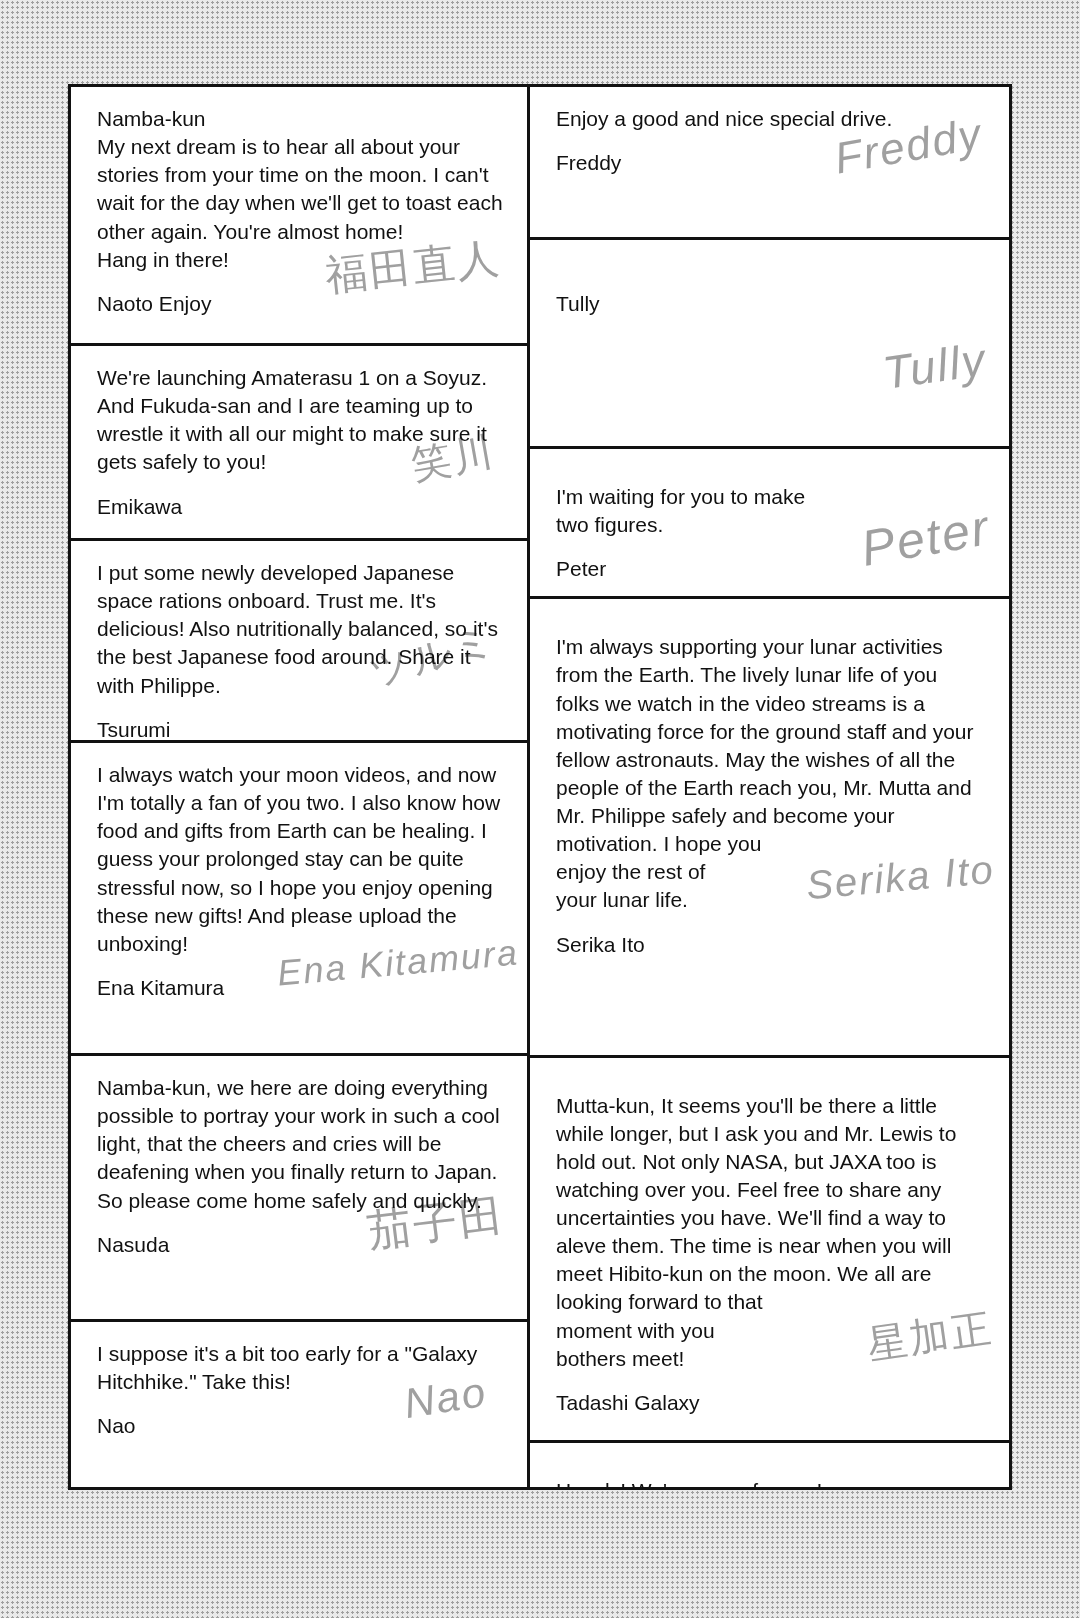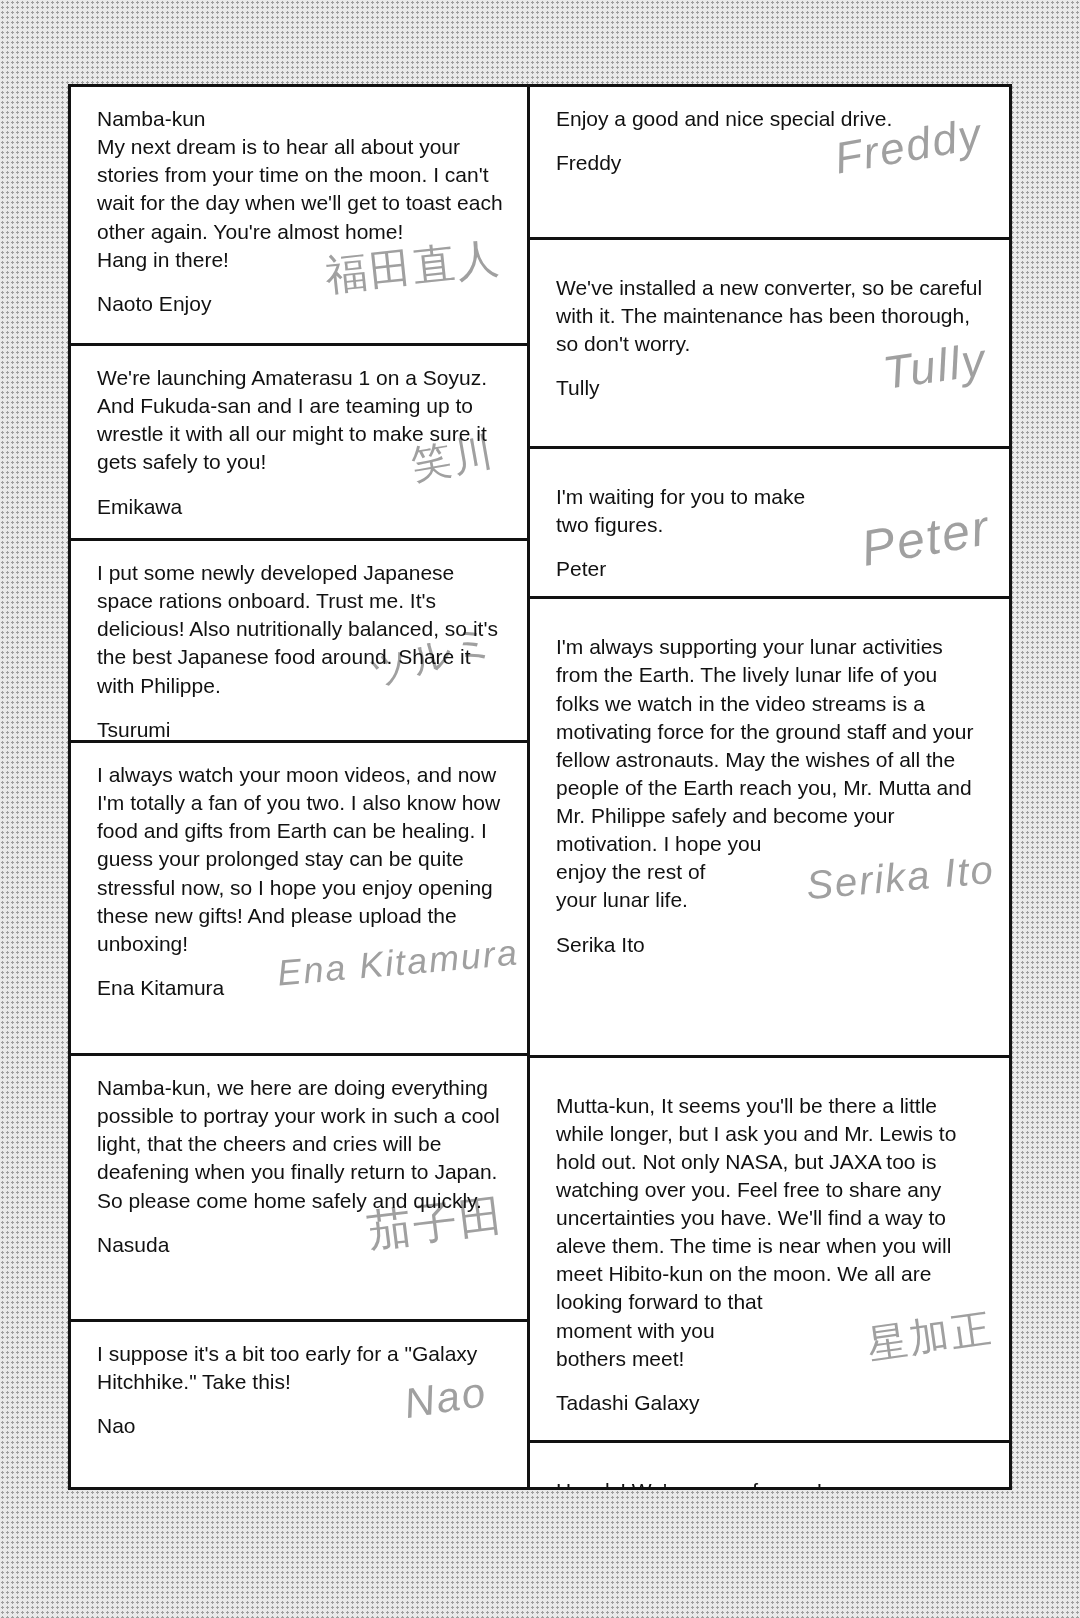--- a/index.html
+++ b/index.html
@@ -148,21 +148,20 @@
 
   <div class="col col-right">
 
     <div class="cell c-r1">
       <div class="msg">Enjoy a good and nice special drive.</div>
       <div class="name">Freddy</div>
       <div class="sig">Freddy</div>
     </div>
 
     <div class="cell c-r2">
-      <div class="msg">We've installed a new converter, so be careful with it. The maintenance has been thorough, so don't worry.</div>
       <div class="name">Tully</div>
       <div class="sig">Tully</div>
     </div>
 
     <div class="cell c-r3">
       <div class="msg">I'm waiting for you to make
 two figures.</div>
       <div class="name">Peter</div>
       <div class="sig">Peter</div>
     </div>

